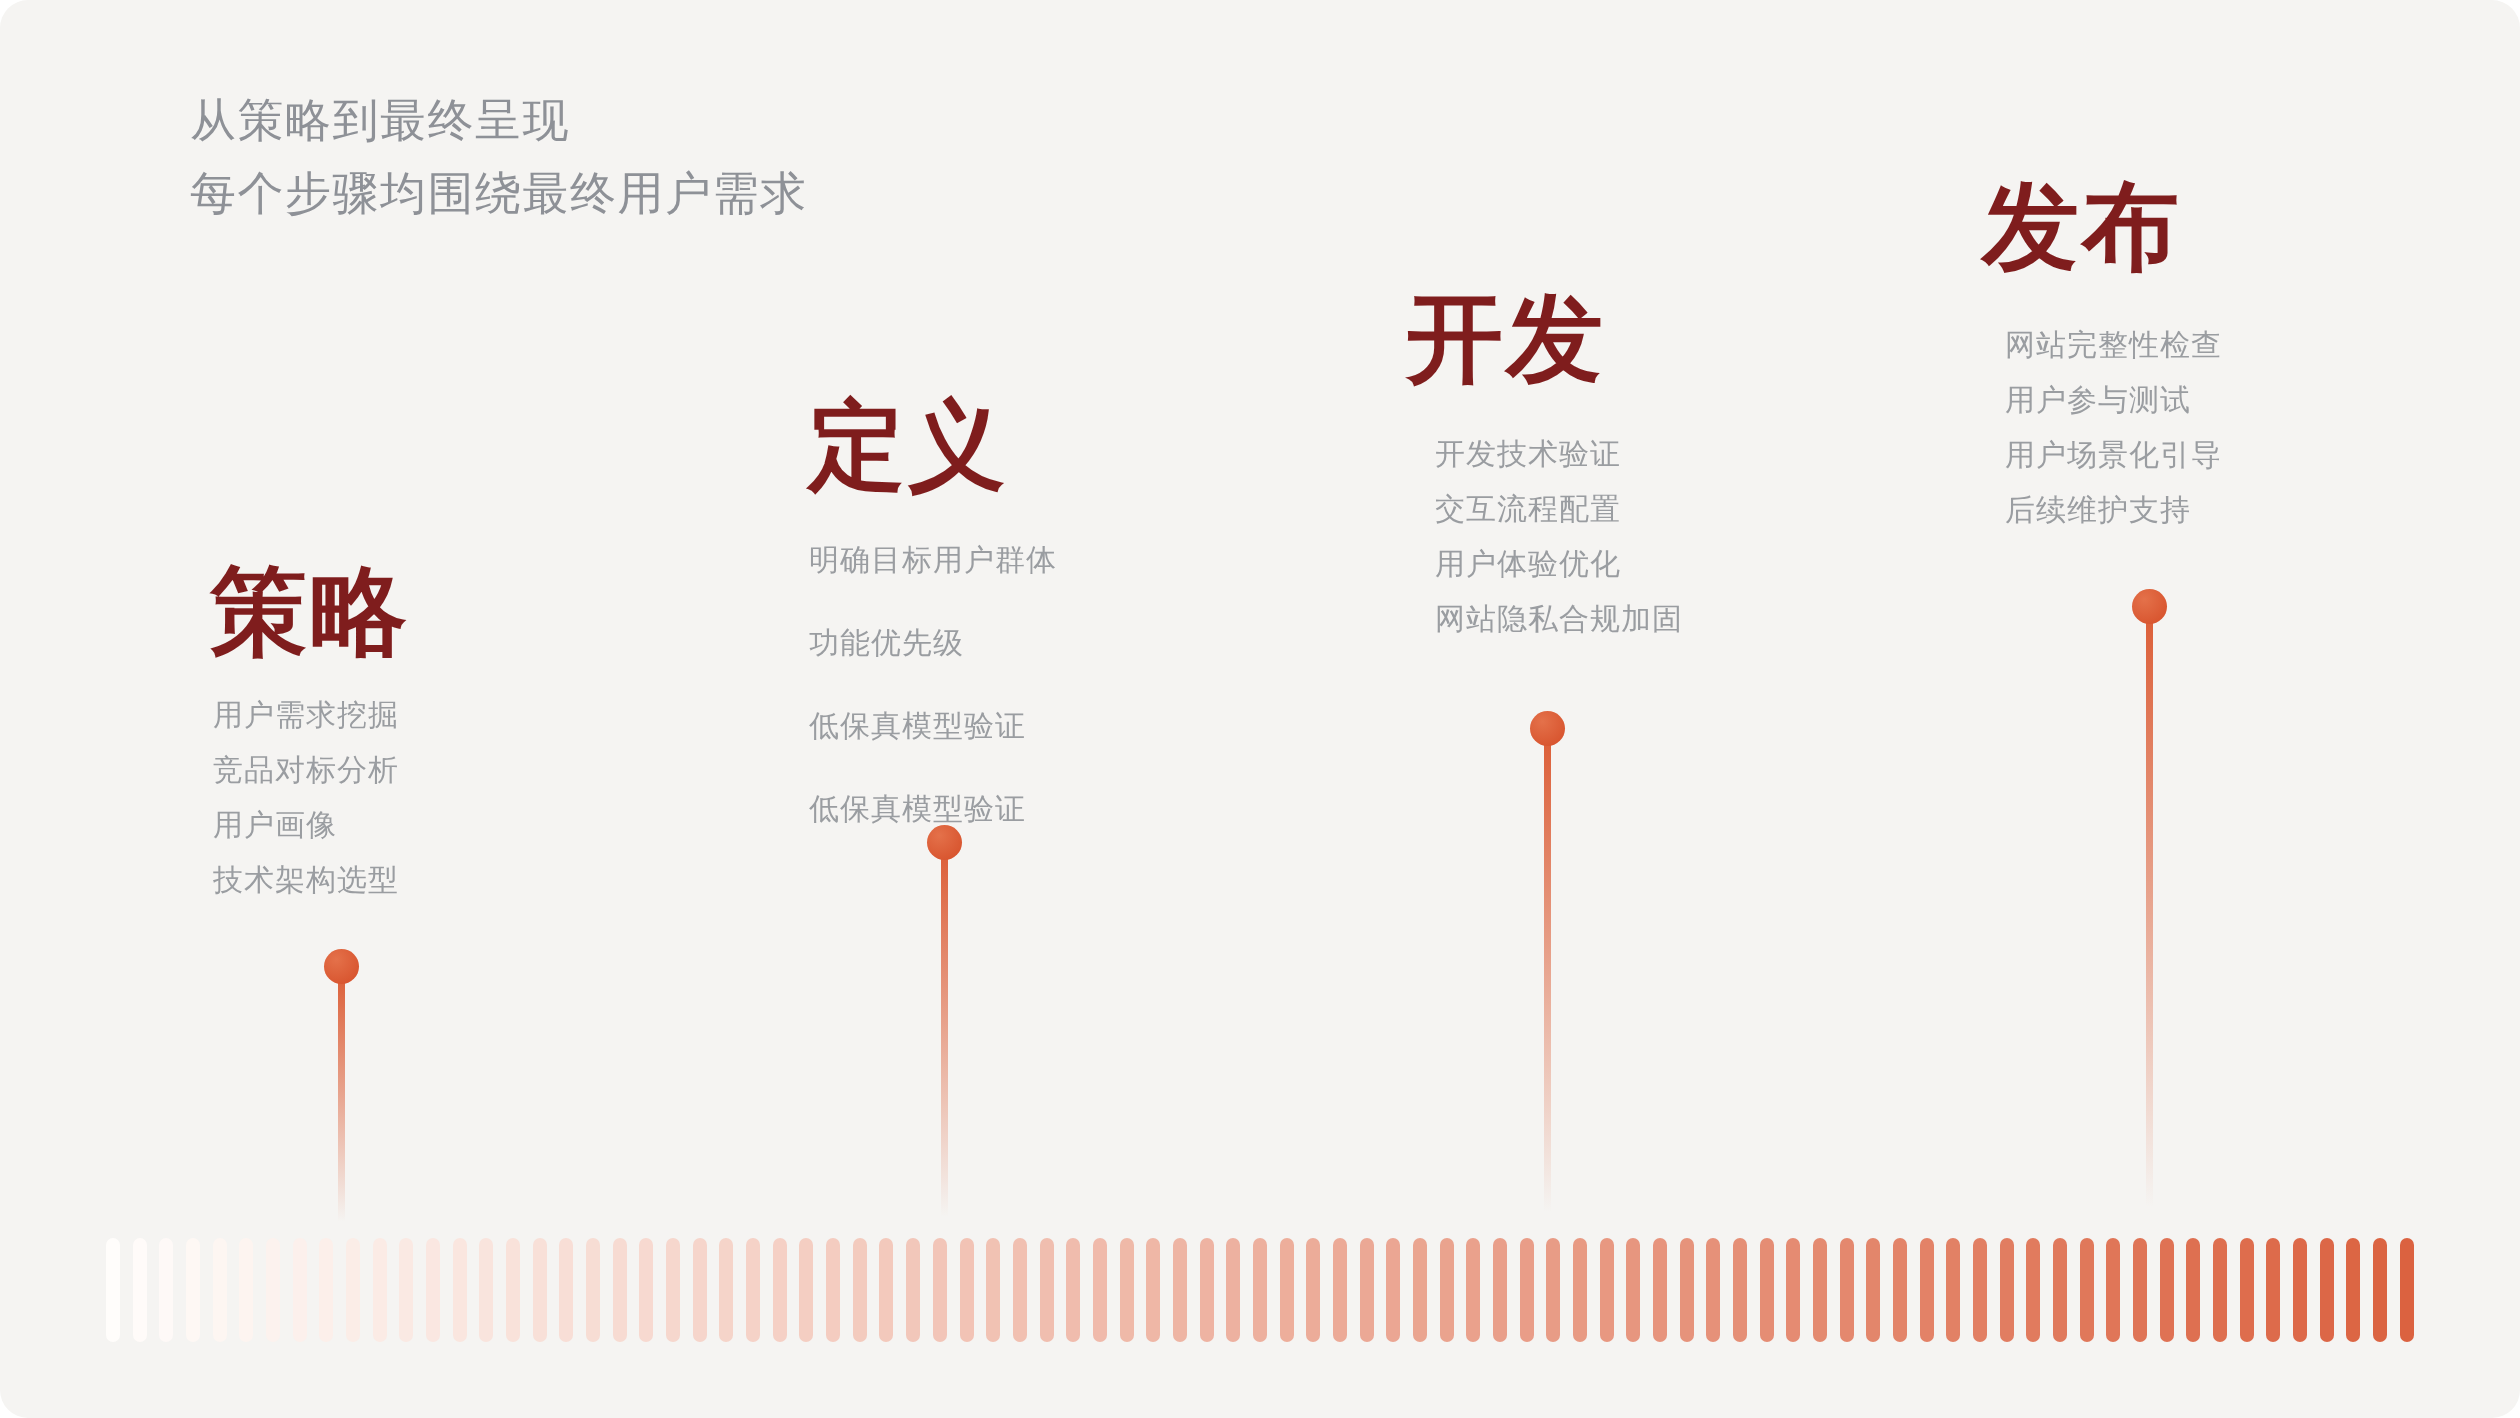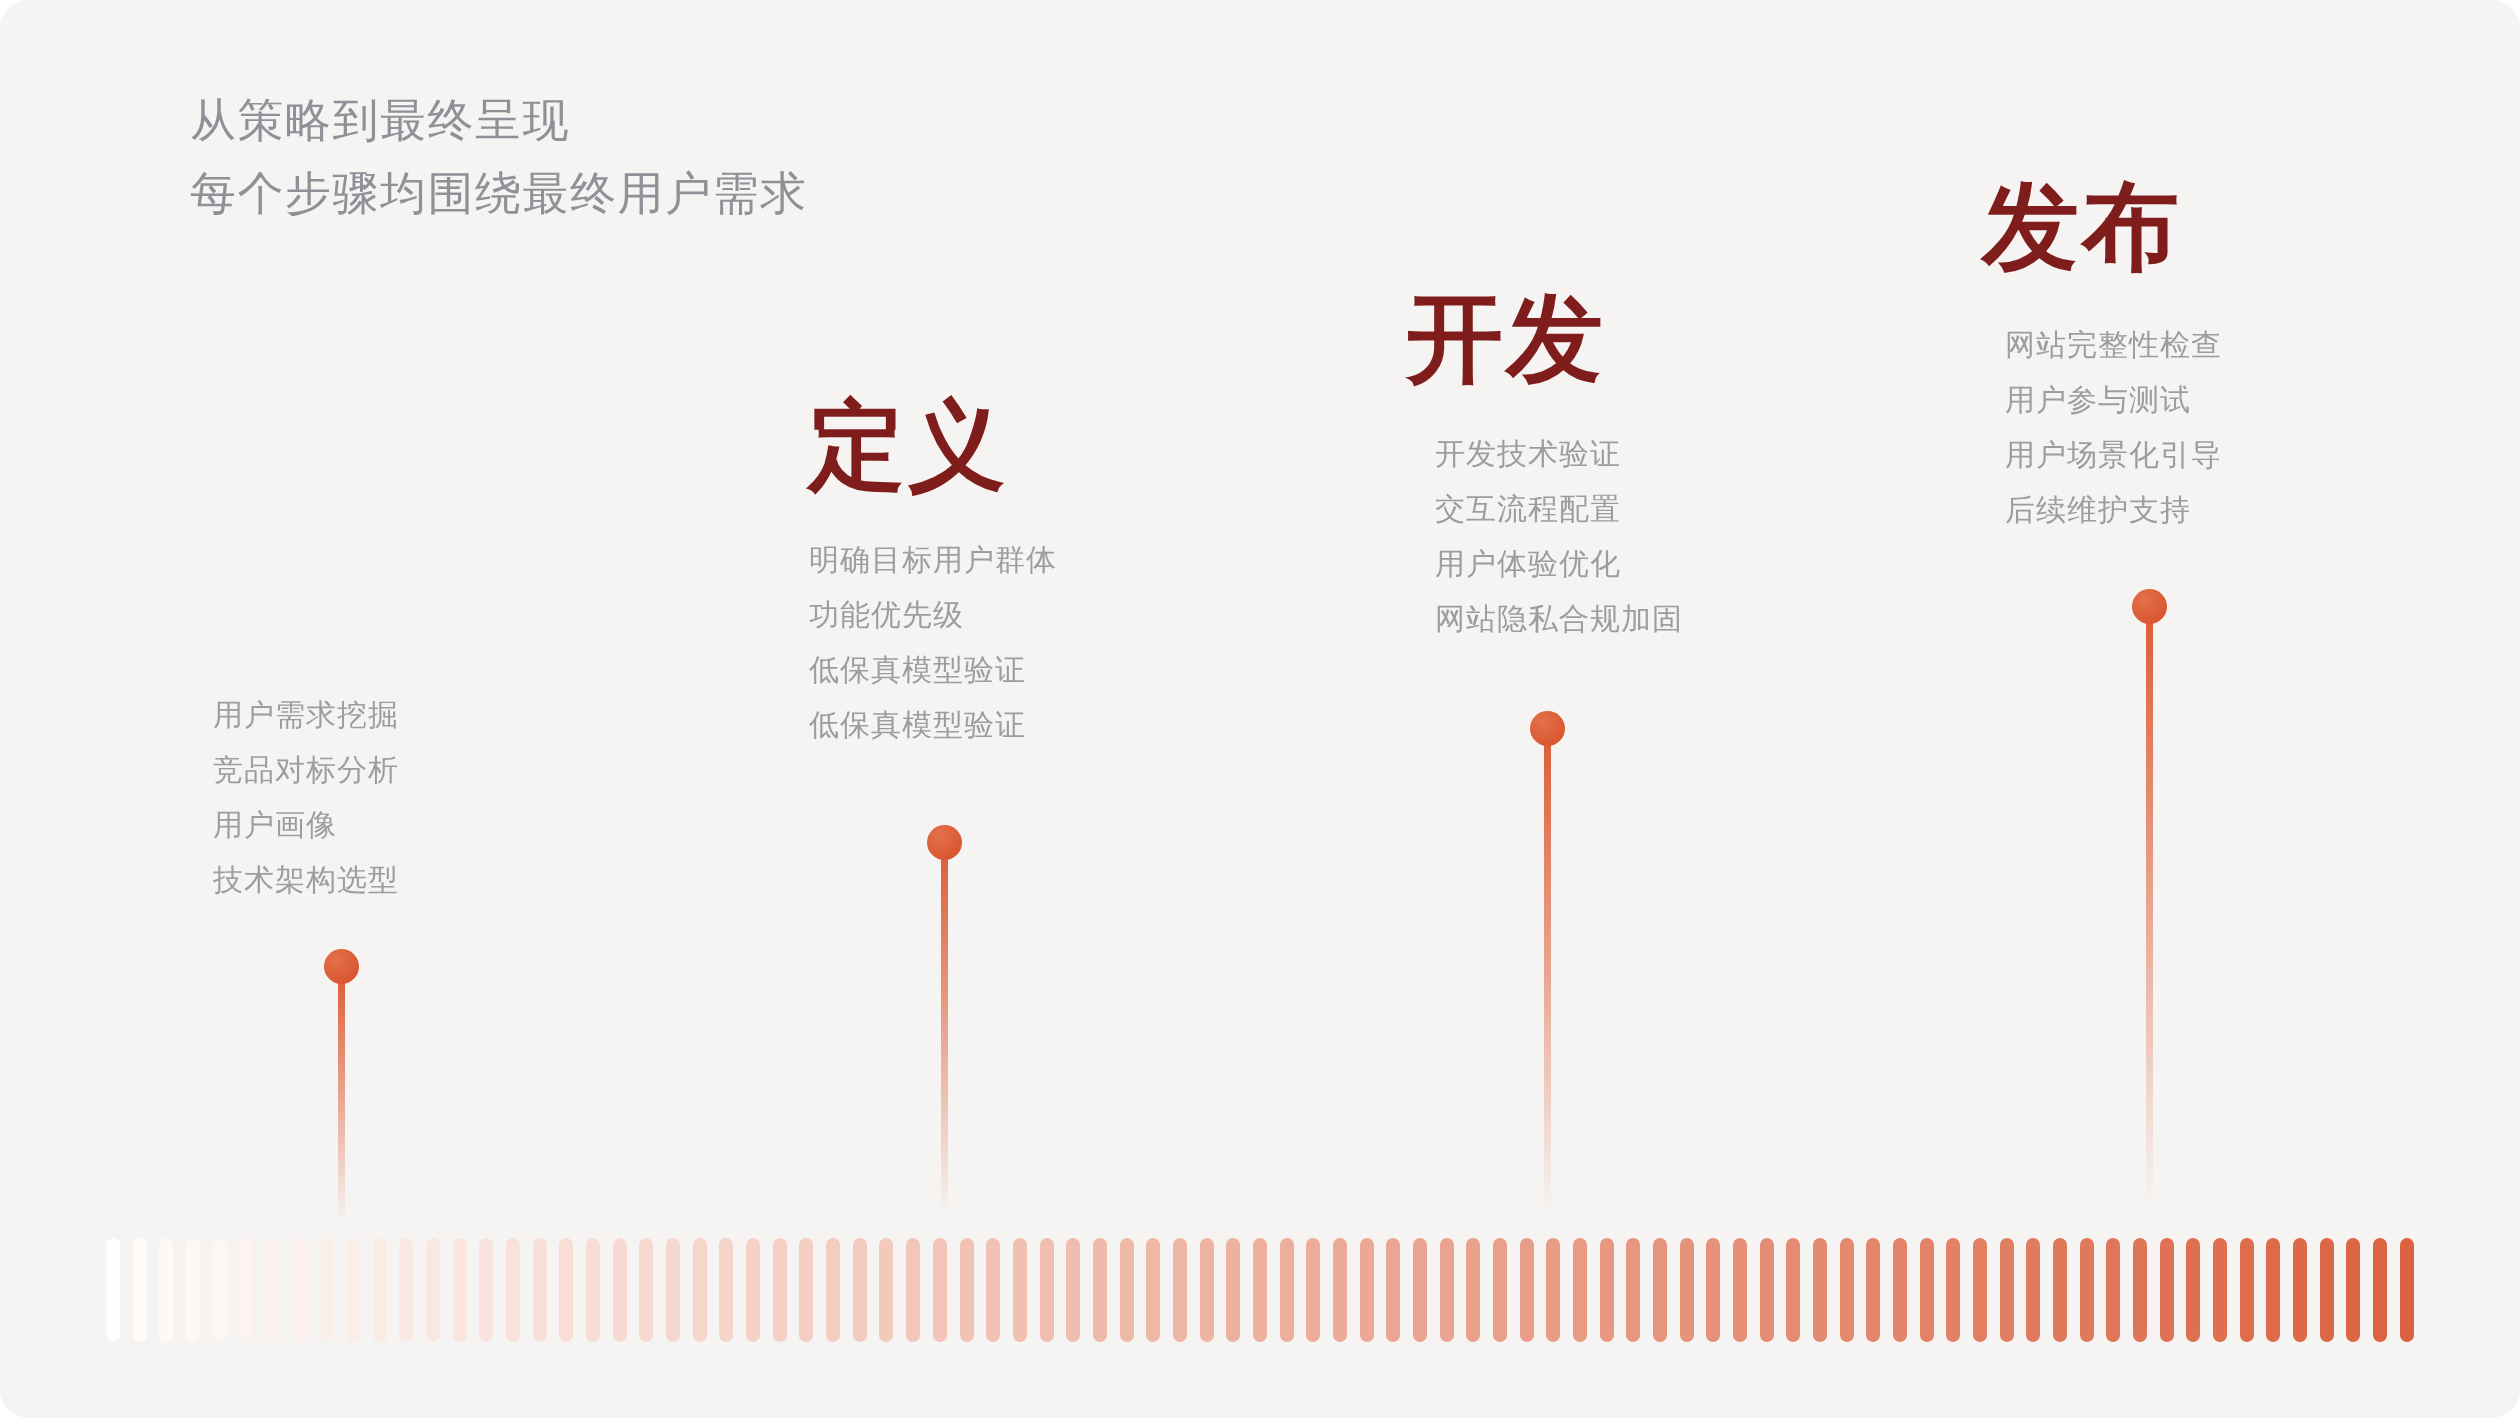--- a/index.html
+++ b/index.html
@@ -81,31 +81,32 @@
     flex: 0 0 auto;
   }
 </style>
 </head>
 <body>
 
 <div class="canvas">
 
   <div class="header"><span>从策略到最终呈现</span><br><span>每个步骤均围绕最终用户需求</span></div>
 
+  <div class="step-title" style="left:210px; top:562px;">策略</div>
   <div class="step-items" style="left:213px; top:699px;">
     <div class="step-item">用户需求挖掘</div>
     <div class="step-item">竞品对标分析</div>
     <div class="step-item">用户画像</div>
     <div class="step-item">技术架构选型</div>
   </div>
   <div class="milestone-dot" style="left:324px; top:949px;"></div>
   <div class="milestone-stem" style="left:338px; top:974px; height:258px;"></div>
 
   <div class="step-title" style="left:808px; top:396px;">定义</div>
-  <div class="step-items" style="left:809px; top:544px;">
+  <div class="step-items" style="left:809px; top:544px;gap:28px;">
     <div class="step-item">明确目标用户群体</div>
     <div class="step-item">功能优先级</div>
     <div class="step-item">低保真模型验证</div>
     <div class="step-item">低保真模型验证</div>
   </div>
   <div class="milestone-dot" style="left:927px; top:825px;"></div>
   <div class="milestone-stem" style="left:941px; top:850px; height:382px;"></div>
 
   <div class="step-title" style="left:1406px; top:289px;">开发</div>
   <div class="step-items" style="left:1406px; top:438px;margin-left:29px;">

